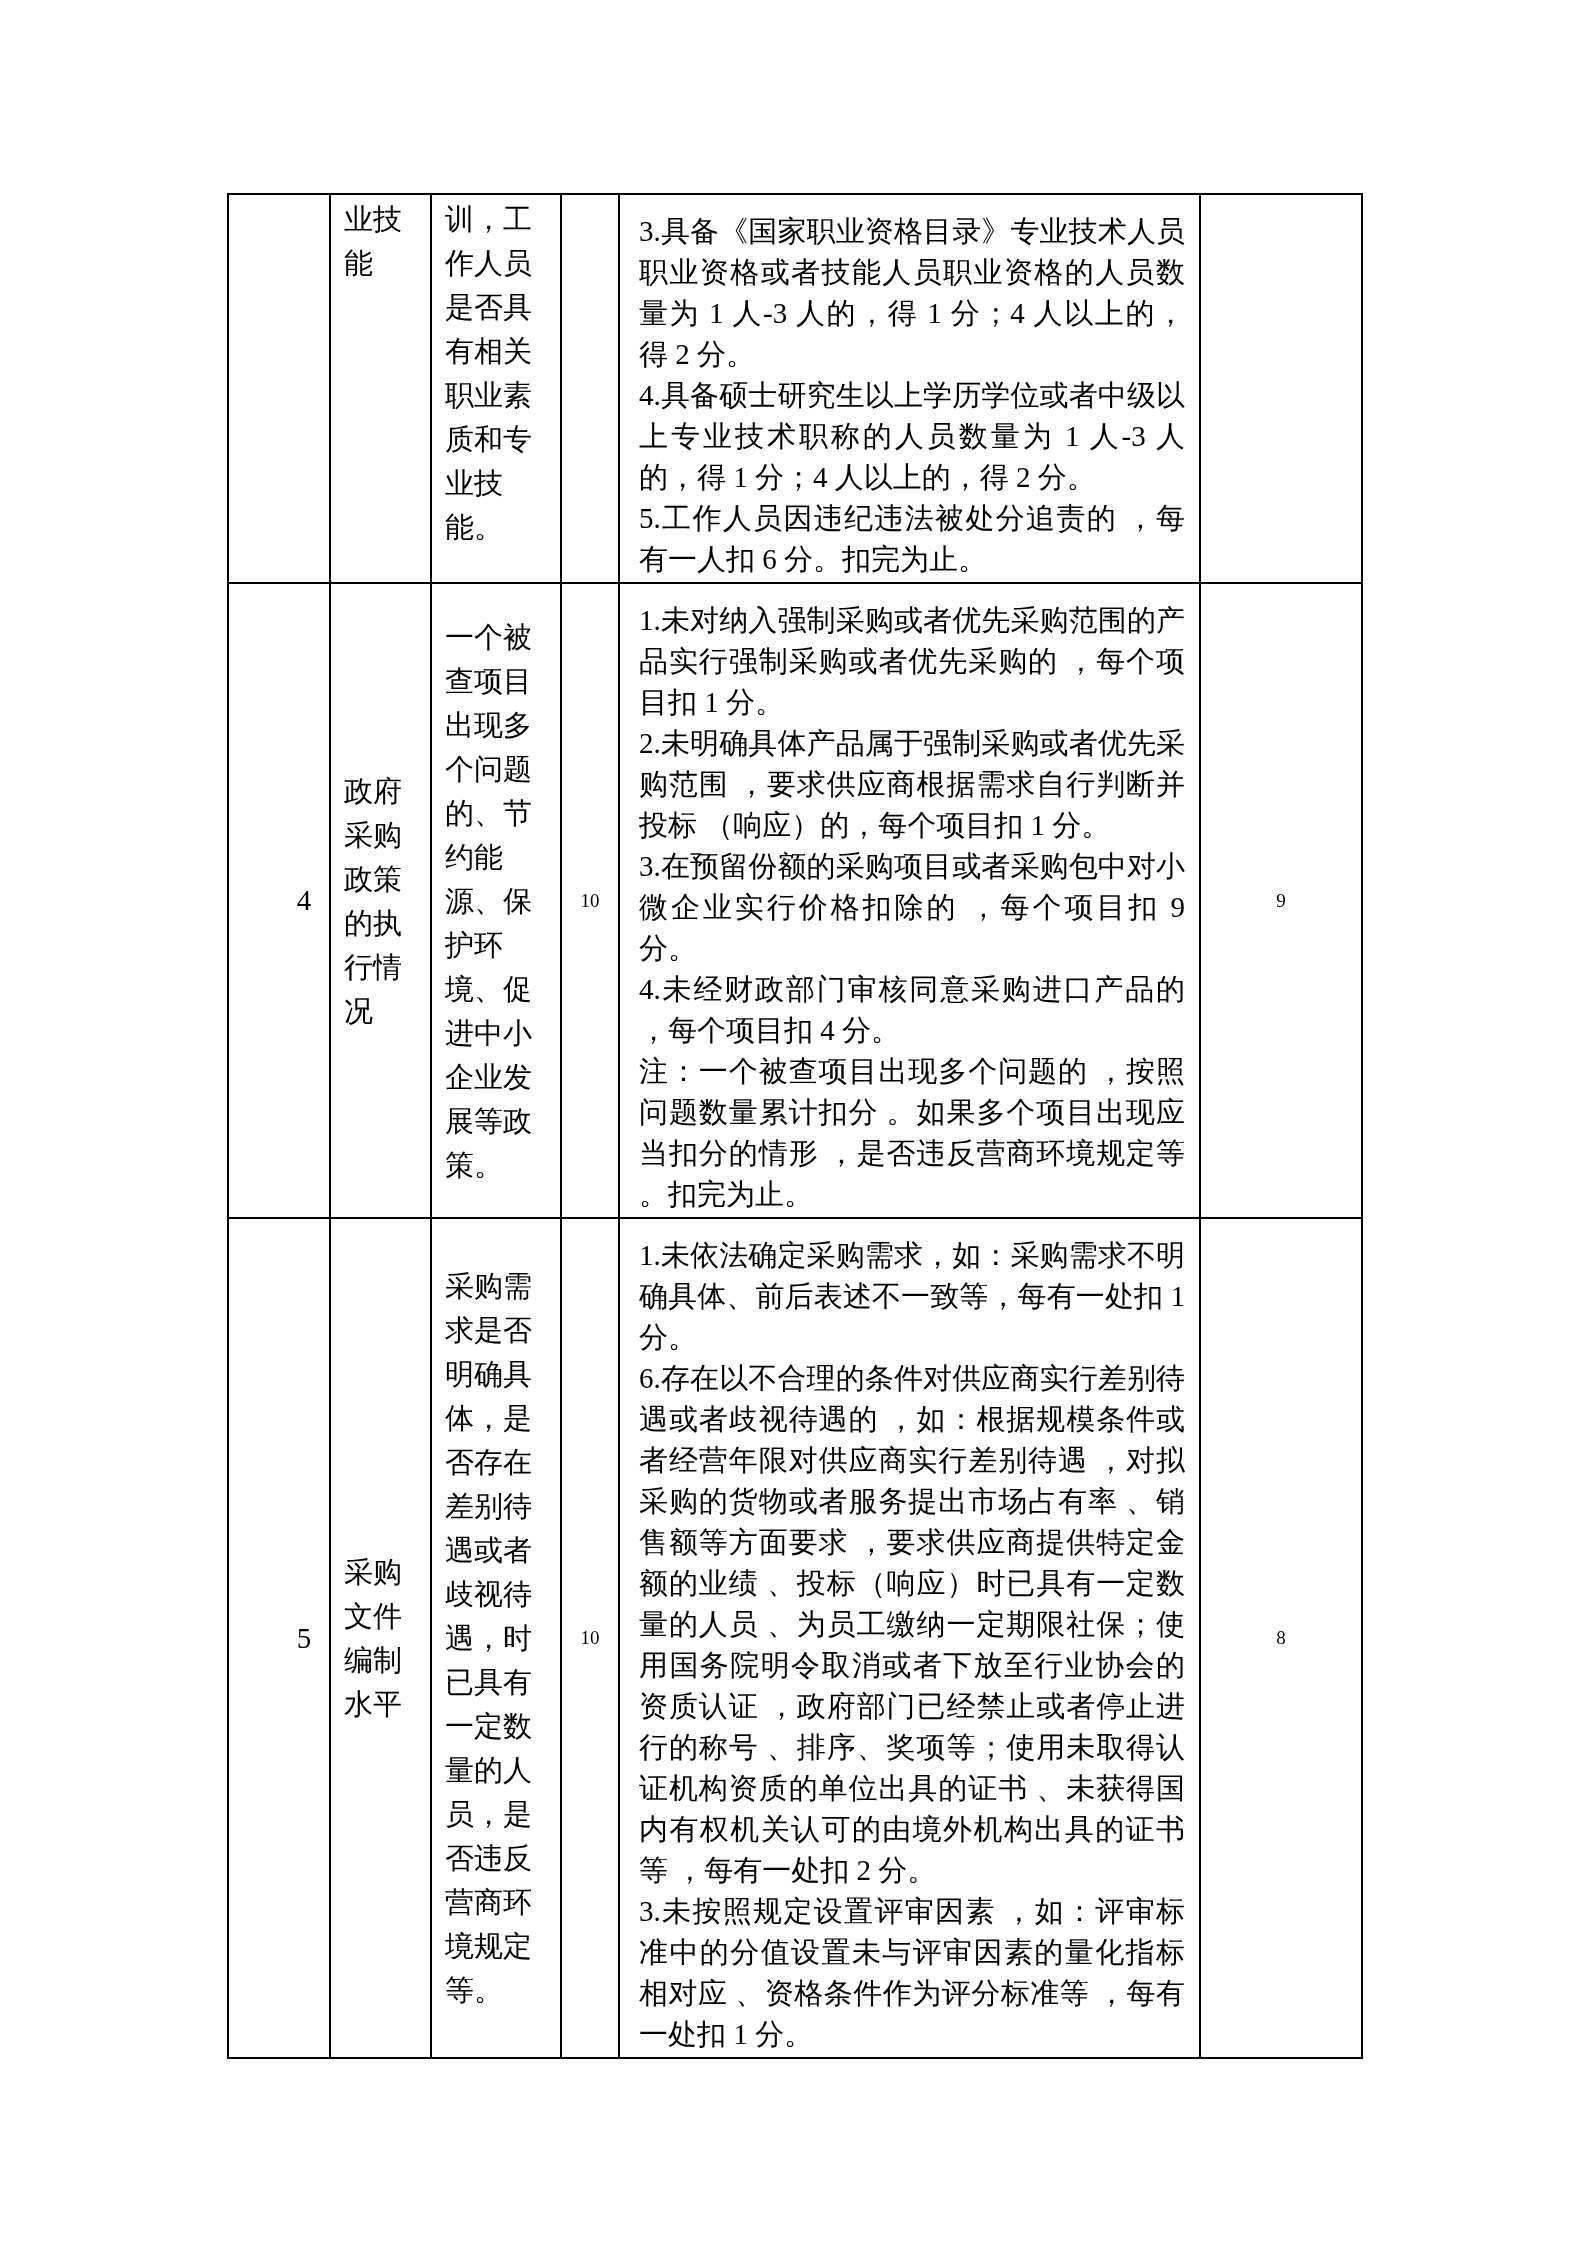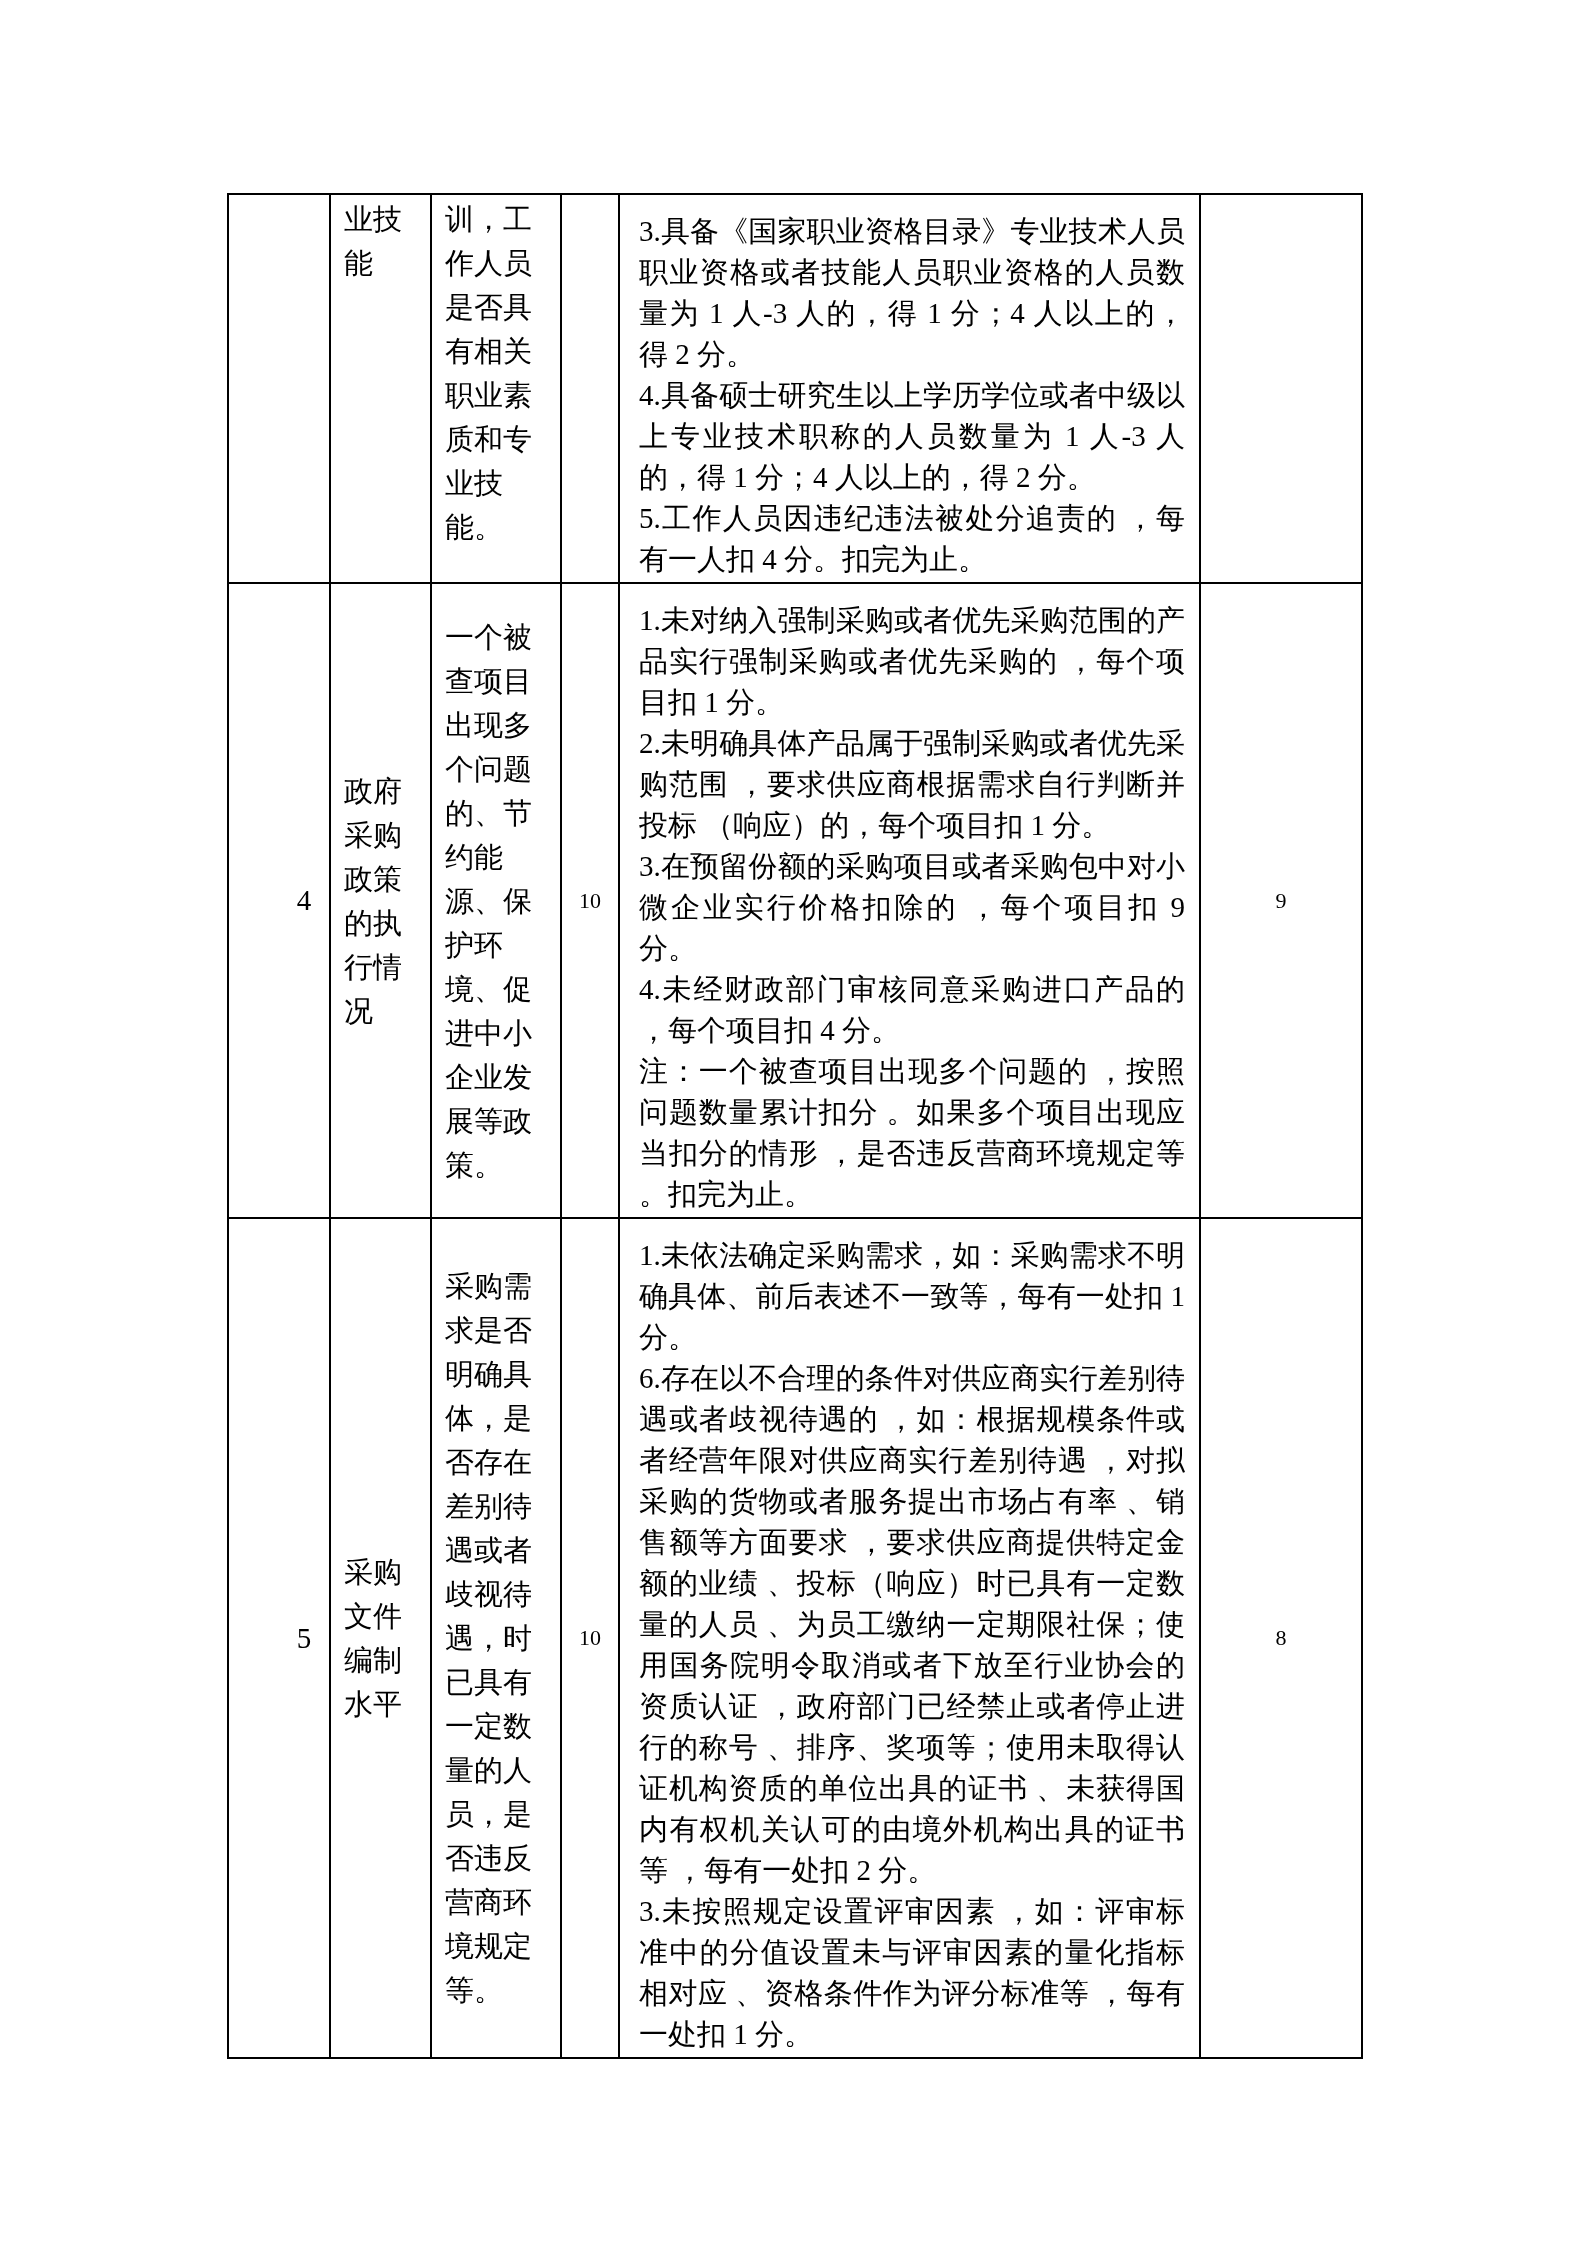--- a/index.html
+++ b/index.html
@@ -42,21 +42,21 @@
     padding: 2px 0 2px 50px;
   }
   .c-cat, .c-desc {
     font-size: 29px;
     line-height: 44px;
     padding: 2px 12px 2px 13px;
     text-align: left;
   }
   .c-weight, .c-score {
     text-align: center;
-    font-size: 22px;
+    font-size: 19px;
     padding: 11px;
   }
   .c-criteria {
     font-size: 29px;
     line-height: 41px;
     padding: 16px 14px 2px 19px;
     text-align: justify;
   }
   .c-criteria p {
     margin: 0;
@@ -79,21 +79,21 @@
 
     <tbody>
         <tr class="r1 top-aligned">
       <td class="c-no"></td>
       <td class="c-cat">业技能</td>
       <td class="c-desc">训，工作人员是否具有相关职业素质和专业技能。</td>
       <td class="c-weight"></td>
       <td class="c-criteria">
         <p>3.具备《国家职业资格目录》专业技术人员职业资格或者技能人员职业资格的人员数量为 1 人-3 人的，得 1 分；4 人以上的，得 2 分。</p>
         <p>4.具备硕士研究生以上学历学位或者中级以上专业技术职称的人员数量为 1 人-3 人的，得 1 分；4 人以上的，得 2 分。</p>
-        <p>5.工作人员因违纪违法被处分追责的 ，每有一人扣 4 分。扣完为止。</p>
+        <p>5.工作人员因违纪违法被处分追责的 ，每有一人扣 6 分。扣完为止。</p>
       </td>
       <td class="c-score"></td>
     </tr>
 
     <tr class="r2">
       <td class="c-no">4</td>
       <td class="c-cat">政府采购政策的执行情况</td>
       <td class="c-desc">一个被查项目出现多个问题的、节约能源、保护环境、促进中小企业发展等政策。</td>
       <td class="c-weight">10</td>
       <td class="c-criteria">

